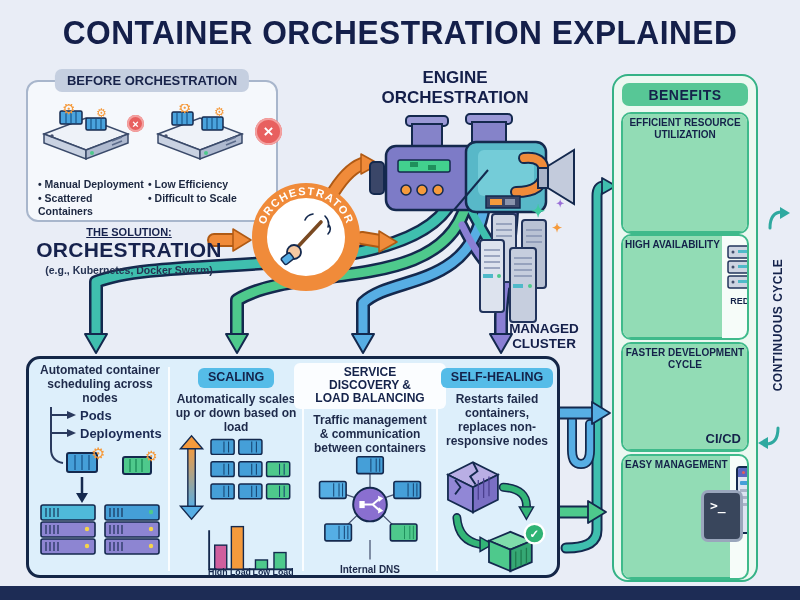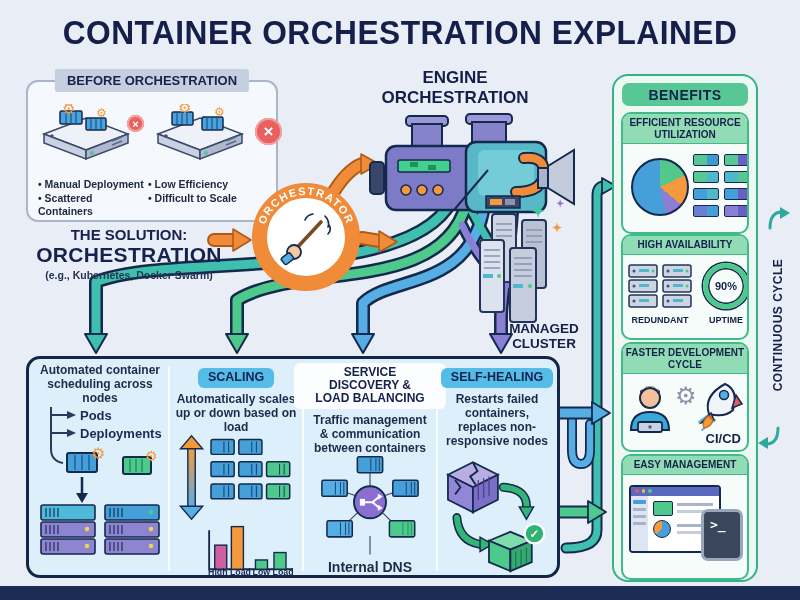--- a/index.html
+++ b/index.html
@@ -6,27 +6,27 @@
   #root{position:relative;width:800px;height:600px;background:#e9edf6;overflow:hidden;
         font-family:"Liberation Sans",sans-serif;color:#1b2a52;}
   .abs{position:absolute;}
   
   #page-title{left:0;top:14px;width:800px;text-align:center;font-size:33px;font-weight:bold;
               color:#141f4a;letter-spacing:.5px;transform:scaleX(.96);}
   
   #before-box{left:26px;top:80px;width:248px;height:138px;background:#f5f8fc;
               border:2px solid #a8b6cc;border-radius:12px;}
   #before-pill{left:50%;top:-13px;transform:translateX(-50%);background:#c5cfe0;color:#18234a;
-               border-radius:2px;padding:4px 12px;font-size:13px;font-weight:bold;white-space:nowrap;}
+               border-radius:7px;padding:4px 12px;font-size:13px;font-weight:bold;white-space:nowrap;}
   .xbadge{border-radius:50%;background:#e8605f;color:#fff;display:flex;align-items:center;
           justify-content:center;font-weight:bold;box-shadow:0 0 0 2px #f3a2a1 inset;}
   .bullets{font-size:10.5px;font-weight:600;color:#1c2740;line-height:1.3;}
   
   #solution{left:22px;top:226px;width:214px;text-align:center;}
-  #solution .l1{font-size:15px;font-weight:bold;color:#16224d;}
+  #solution .l1{font-size:11px;font-weight:bold;color:#16224d;text-decoration:underline;}
   #solution .l2{font-size:21px;font-weight:bold;color:#16224d;letter-spacing:.3px;}
   #solution .l3{font-size:10.5px;font-weight:600;color:#253252;margin-top:2px;}
   
   #orch-badge{left:252px;top:183px;width:108px;height:108px;border-radius:50%;
               background:#fff;border:15px solid #f08b3a;box-sizing:border-box;
               box-shadow:0 0 0 2px #d8order,0 0 0 2px #e2701f inset,0 0 0 2px #e2701f;}
   
   #engine-title{left:370px;top:68px;width:170px;text-align:center;color:#141f4a;
                 font-weight:bold;font-size:17px;line-height:1.15;}
   
@@ -36,29 +36,29 @@
   
   #bottom-box{left:26px;top:356px;width:534px;height:222px;background:#ddeffb;
               border:3px solid #142647;border-radius:14px;box-sizing:border-box;}
   .divider{top:8px;height:204px;width:2px;background:rgba(255,255,255,.85);}
   .col{top:0;height:216px;display:flex;flex-direction:column;align-items:center;}
   .col-head{margin-top:9px;background:#55bce8;color:#14224a;font-weight:bold;font-size:12.5px;
             border-radius:6px;padding:3px 10px;text-align:center;line-height:1.1;white-space:nowrap;}
   .col-head.light{background:#fbfdff;white-space:normal;margin-top:4px;padding:3px 18px;font-size:12px;}
   .col-desc{margin-top:4px;font-size:12px;font-weight:600;color:#1e2a4a;text-align:center;line-height:1.18;}
   svg text{font-family:"Liberation Sans",sans-serif;}
-  .col-cap{font-size:14px;font-weight:bold;color:#1e2a4a;text-align:center;margin-top:1px;}
+  .col-cap{font-size:10px;font-weight:bold;color:#1e2a4a;text-align:center;margin-top:1px;}
   
   #benefits{left:612px;top:74px;width:146px;height:508px;background:#ecf8f1;
             border:2.5px solid #35b286;border-radius:16px;box-sizing:border-box;}
   #benefits-head{left:8px;right:8px;top:7px;height:23px;background:#57c796;border-radius:7px;
                  display:flex;align-items:center;justify-content:center;font-size:14px;
                  font-weight:bold;color:#14224a;letter-spacing:.5px;}
   .bcard{left:7px;right:7px;border:2px solid #3fba8b;border-radius:10px;background:#f6fcf9;
-         overflow:hidden;display:flex;flex-direction:column;}
+         overflow:hidden;display:flex;}
   .bcard-head{background:#92dcb5;color:#14224a;font-weight:bold;font-size:10px;line-height:1.15;
               text-align:center;padding:3px 2px;border-bottom:1.5px solid #3fba8b;}
   .bcard-body{position:relative;flex:1;}
   
   #side-label{left:703px;top:318px;width:150px;text-align:center;transform:rotate(-90deg);
               font-size:12px;font-weight:bold;color:#14224a;letter-spacing:.5px;}
   #footer-bar{left:0;bottom:0;width:800px;height:14px;background:#1d2c55;}
   .ring90{width:46px;height:46px;border-radius:50%;border:5px solid #4ec98c;box-sizing:border-box;
           display:flex;align-items:center;justify-content:center;font-size:11px;font-weight:bold;
           color:#14224a;box-shadow:0 0 0 1.5px #14294e,0 0 0 1.5px #14294e inset;}

